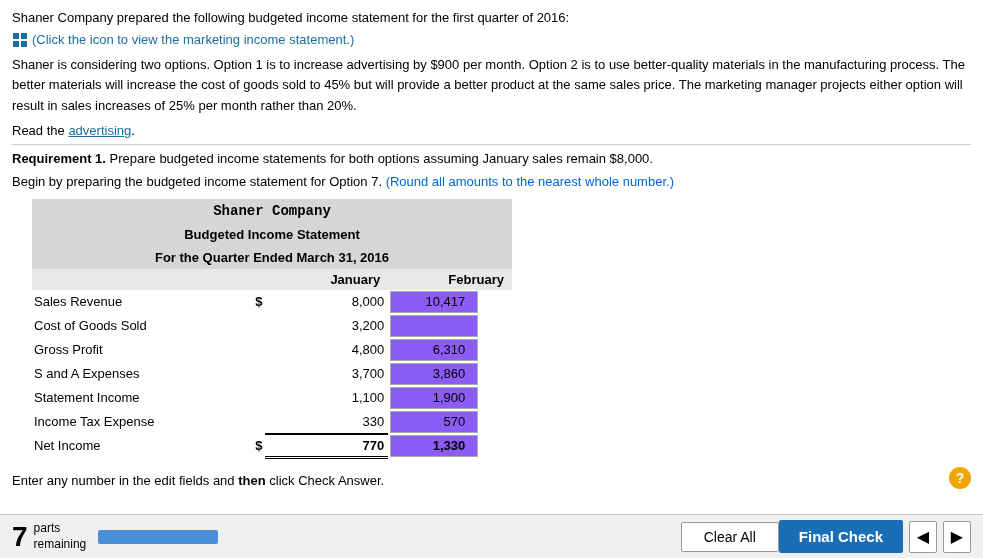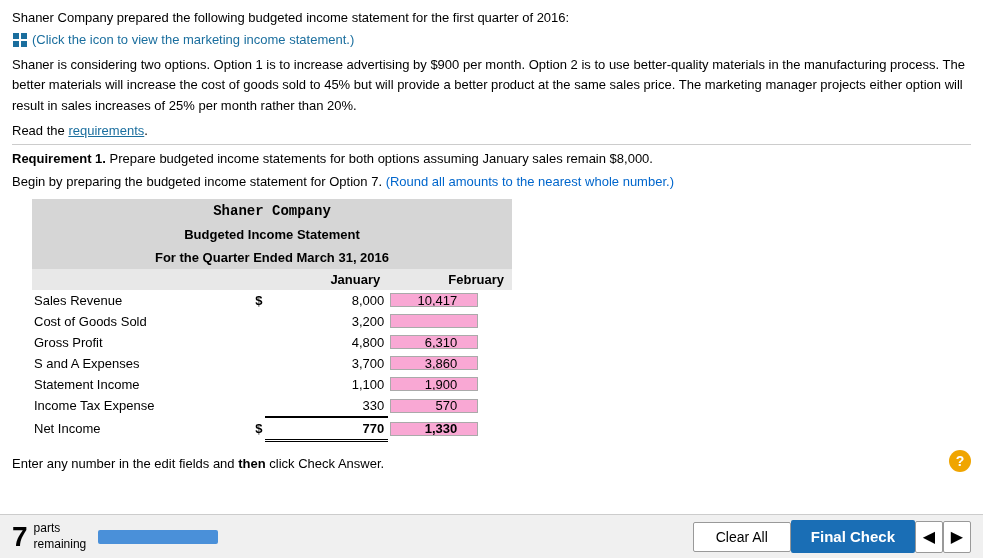--- a/index.html
+++ b/index.html
@@ -28,25 +28,25 @@
     .data-row .label-cell { padding-left: 2px; }
     .data-row .dollar-cell { text-align: right; font-weight: bold; padding-right: 2px; }
     .data-row .value-cell { text-align: right; padding-right: 4px; }
     .data-row .input-cell { padding: 1px 2px; }
 
     .sub-header td { background: #e8e8e8; font-weight: bold; text-align: right; font-size: 13px; padding: 3px 8px; }
 
     input.answer-field {
       width: 88px;
       border: 1px solid #aaa;
-      height: 14px;
+      height: 22px;
       text-align: right;
       font-size: 13px;
-      padding-right: 20px;
-      background: #f9a8d4;
+      padding-right: 12px;
+      background: #8b5cf6;
     }
 
     .bottom-note { font-size: 13px; margin-top: 4px; margin-bottom: 0; }
     .bottom-note span.then { font-weight: bold; }
     .question-icon { float: right; width: 22px; height: 22px; background: #f0a500; border-radius: 50%; color: #fff; font-weight: bold; font-size: 14px; text-align: center; line-height: 22px; cursor: pointer; margin-top: -2px; }
 
     
     .footer-bar {
       position: absolute;
       bottom: 0;
@@ -66,21 +66,21 @@
 
     .footer-center { flex: 1; display: flex; justify-content: flex-end; }
     .clear-all-btn {
       background: #fff;
       border: 1px solid #999;
       padding: 6px 22px;
       font-size: 14px;
       cursor: pointer;
       border-radius: 2px;
     }
-    .footer-right { display: flex; align-items: center; gap: 0; margin-left: auto; }
+    .footer-right { display: flex; align-items: center; gap: 6px; margin-left: auto; }
     .final-check-btn {
       background: #1a6eb5;
       color: #fff;
       border: none;
       padding: 8px 20px;
       font-size: 15px;
       font-weight: bold;
       cursor: pointer;
       border-radius: 2px;
     }
@@ -111,21 +111,21 @@
             <rect x="9" y="1" width="6" height="6"></rect>
           <rect x="1" y="9" width="6" height="6"></rect>
             <rect x="9" y="9" width="6" height="6"></rect>
         </svg>
       </span>
       <span>(Click the icon to view the marketing income statement.)</span>
     </a>
   </div>
   <div class="option-text">Shaner is considering two options. Option 1 is to increase advertising by $900 per month. Option 2 is to use better-quality materials in the manufacturing process. The better materials will increase the cost of goods sold to 45% but will provide a better product at the same sales price. The marketing manager projects either option will result in sales increases of 25% per month rather than 20%.</div>
   <div style="margin-bottom:6px; font-size:13px;">
-    <span>Read the </span><a class="req-link" href="#">requirements</a><span>.</span>
+    <span>Read the </span><a class="req-link" href="#">advertising</a><span>.</span>
   </div>
   <div class="requirement-line">
     <strong>Requirement 1.</strong><span> Prepare budgeted income statements for both options assuming January sales remain $8,000.</span>
   </div>
   <div class="begin-line">
     <span>Begin by preparing the budgeted income statement for Option 7. </span><span class="round-note">(Round all amounts to the nearest whole number.)</span>
   </div>
 
   <div class="table-container">
     <table class="income-table">

